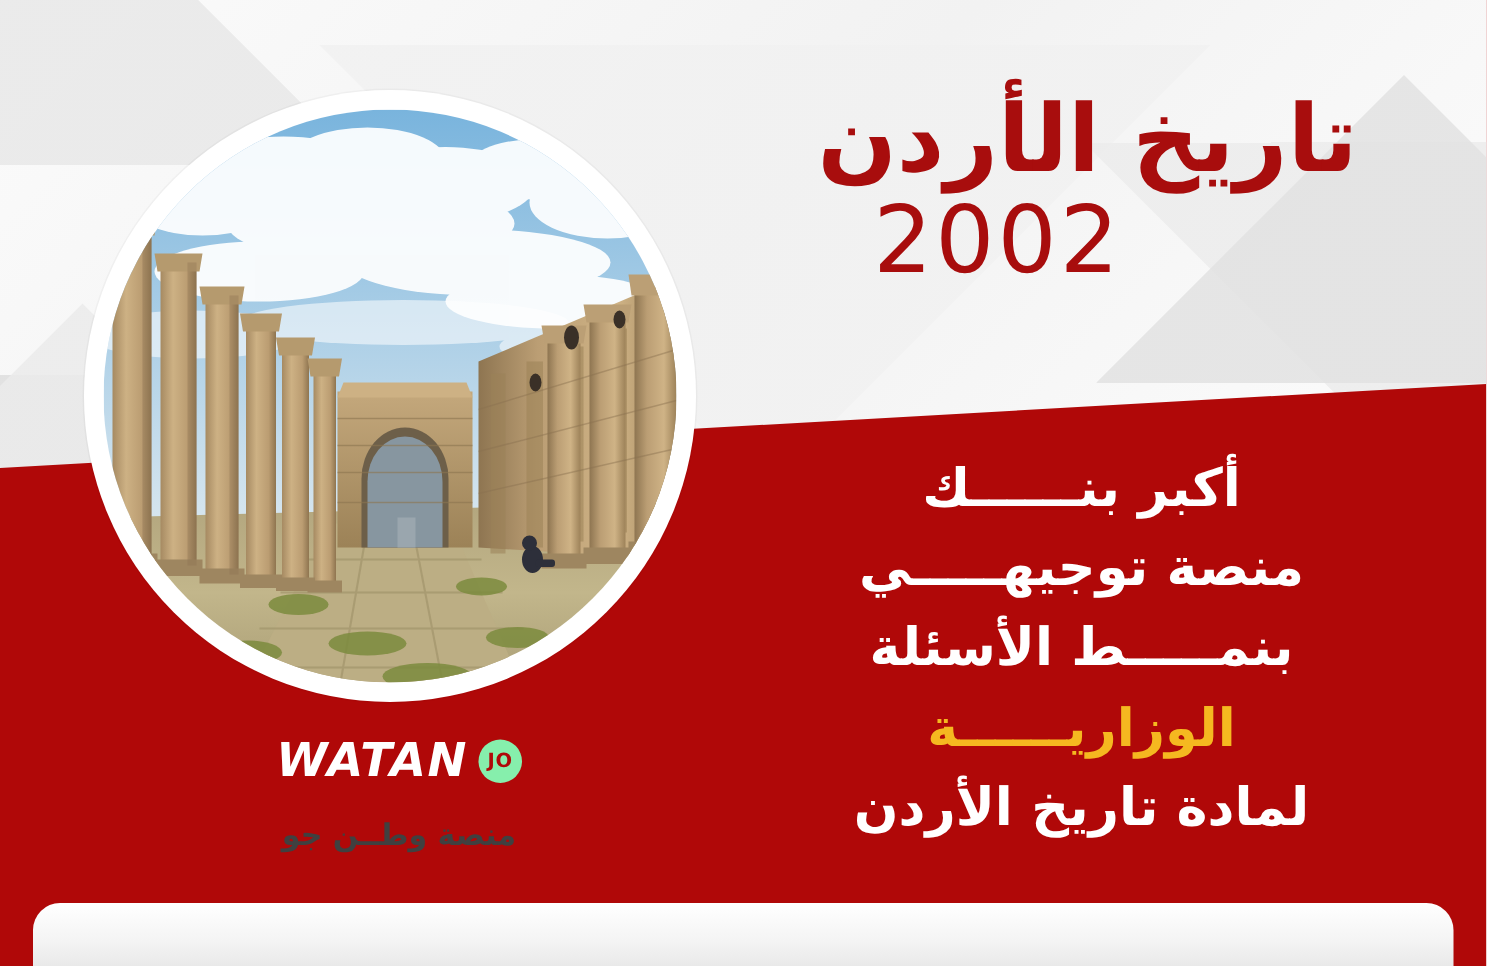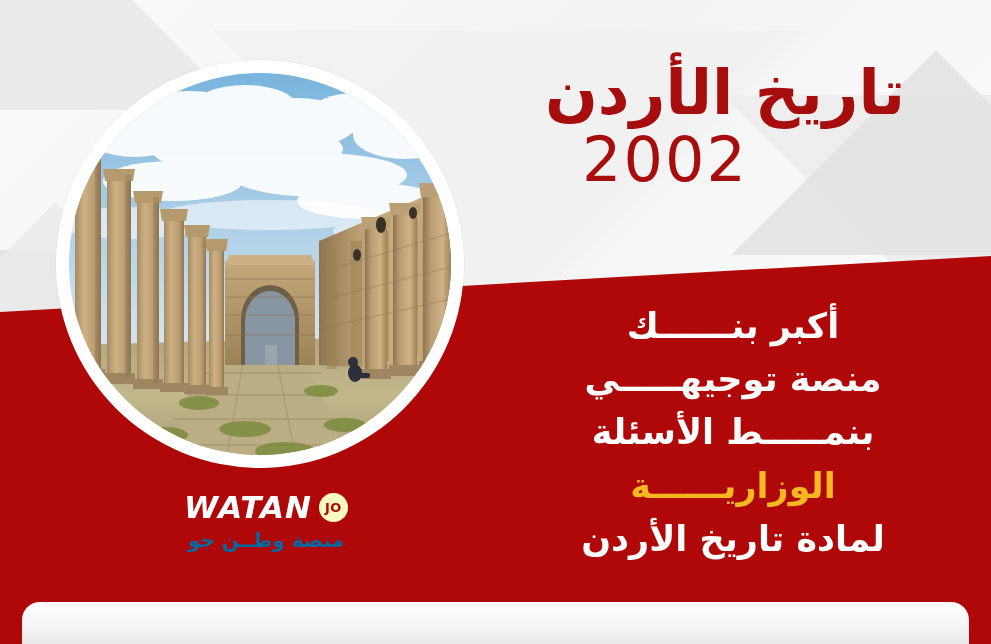--- a/index.html
+++ b/index.html
@@ -130,32 +130,32 @@
     font-size: 31px;
     font-weight: 700;
     letter-spacing: 1px;
     line-height: 1;
     font-style: italic;
   }
   .jo-badge {
     width: 29px;
     height: 29px;
     border-radius: 50%;
-    background: #fef9c3;
+    background: #86efac;
     color: #b00808;
     font-size: 13px;
     font-weight: 700;
     display: flex;
     align-items: center;
     justify-content: center;
     letter-spacing: .5px;
   }
   .logo-sub {
-    margin-top: 7px;
-    color: #0369a1;
+    margin-top: 23px;
+    color: #404040;
     font-size: 20px;
     font-weight: 700;
     direction: rtl;
     line-height: 1;
   }
 
   
   .headline {
     position: absolute;
     right: 86px;
@@ -176,21 +176,21 @@
     color: #a80d0d;
     font-size: 62px;
     font-weight: 400;
     line-height: 1.05;
     letter-spacing: 2px;
   }
 
   
   .promo {
     position: absolute;
-    right: 88px;
+    right: 100px;
     top: 300px;
     width: 340px;
     direction: rtl;
     text-align: center;
   }
   .promo .ln {
     color: #ffffff;
     font-size: 35px;
     font-weight: 700;
     line-height: 1.52;

